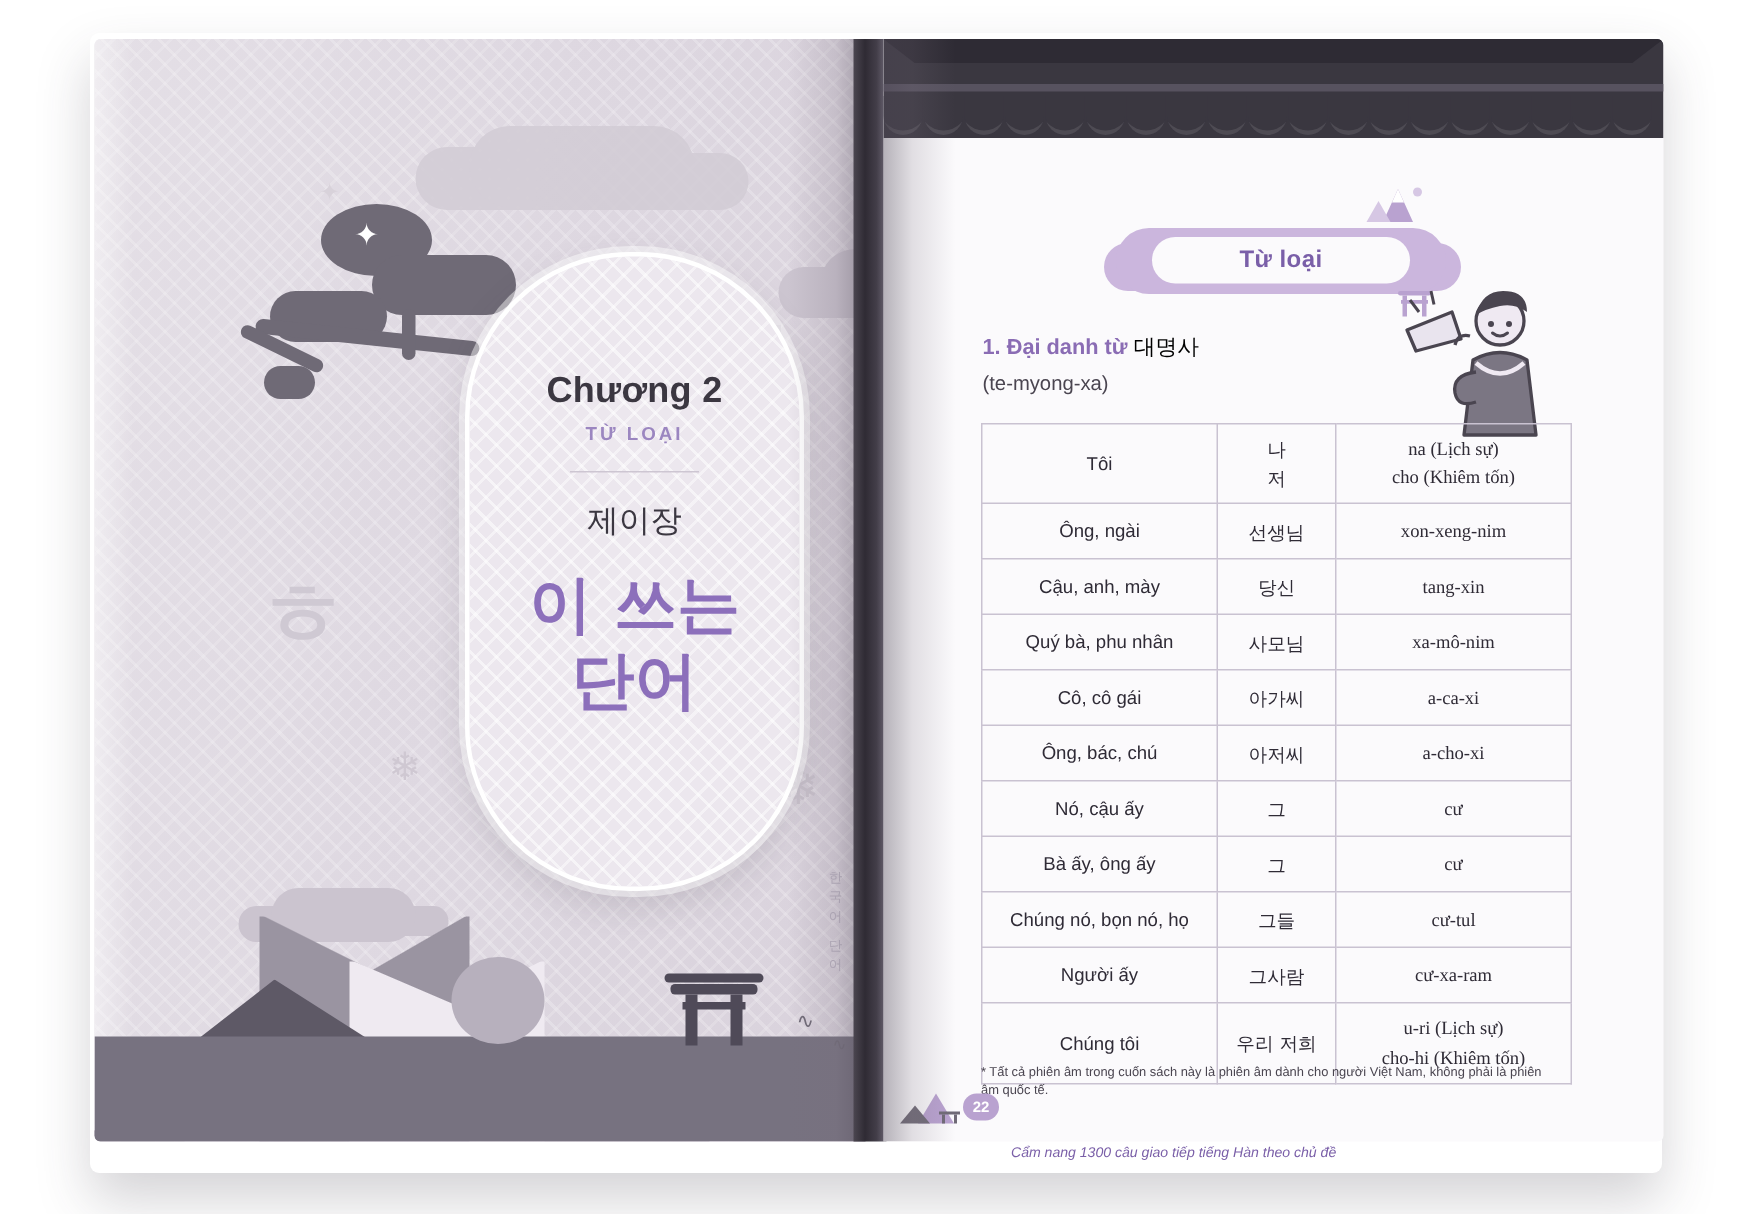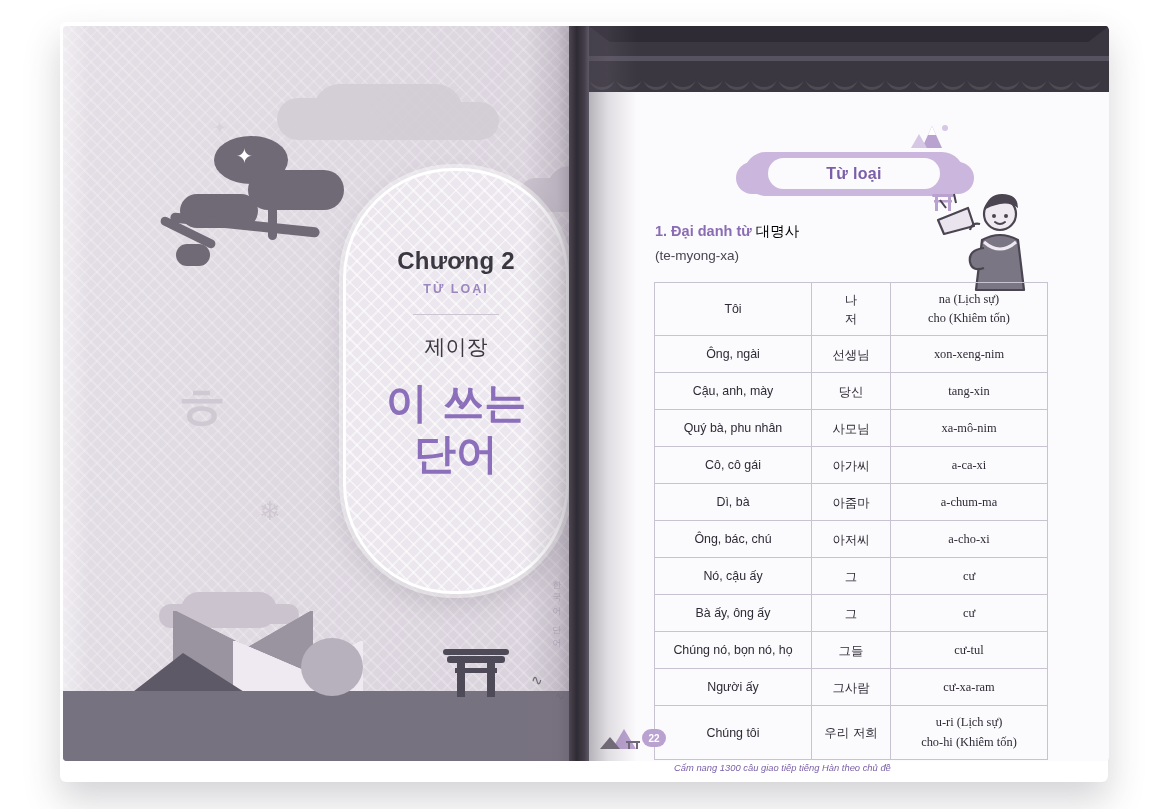--- a/index.html
+++ b/index.html
@@ -122,21 +122,21 @@
     background:#b7b0bd; border-radius:50%;
   }
   .gate{
     left:378px; top:618px; width:70px; height:54px;
   }
   .bird{ color:#6f6a76; font-size:14px; }
 
   
   .oval{
     position:absolute;
-    left:280px; top:142px;
+    left:247px; top:142px;
     width:220px; height:420px;
     border-radius:110px;
     background:#ece7ee;
     border:3px solid #ffffff;
     box-shadow: 0 0 0 4px rgba(255,255,255,0.45), 0 10px 24px rgba(70,64,78,0.18);
     display:flex; flex-direction:column; align-items:center;
     overflow:hidden;
   }
   .oval-texture{
     position:absolute; inset:0;
@@ -499,29 +499,20 @@
             <tr>
               <td class="vn-col">Cô, cô gái</td>
               <td class="kr-col">
                 <span class="stack-line">아가씨</span>
               </td>
               <td class="rom-col">
                 <span class="stack-line">a-ca-xi</span>
               </td>
             </tr>
             <tr>
-              <td class="vn-col">Dì, bà</td>
-              <td class="kr-col">
-                <span class="stack-line">아줌마</span>
-              </td>
-              <td class="rom-col">
-                <span class="stack-line">a-chum-ma</span>
-              </td>
-            </tr>
-            <tr>
               <td class="vn-col">Ông, bác, chú</td>
               <td class="kr-col">
                 <span class="stack-line">아저씨</span>
               </td>
               <td class="rom-col">
                 <span class="stack-line">a-cho-xi</span>
               </td>
             </tr>
             <tr>
               <td class="vn-col">Nó, cậu ấy</td>
@@ -566,20 +557,21 @@
               </td>
               <td class="rom-col">
                 <span class="stack-line">u-ri (Lịch sự)</span>
                 <span class="stack-line">cho-hi (Khiêm tốn)</span>
               </td>
             </tr>
           </tbody>
       </table>
     </div>
 
+    <div class="footnote">* Tất cả phiên âm trong cuốn sách này là phiên âm dành cho người Việt Nam, không phải là phiên âm quốc tế.</div>
   </div>
 
   <div class="footer">
     <div class="footer-mtn">
       <svg width="58" height="30" viewBox="0 0 58 30">
         <polygon points="12,28 24,8 36,28" fill="#b9a2d0"></polygon>
         <polygon points="0,28 10,16 20,28" fill="#6f6a76"></polygon>
         <rect x="26" y="20" width="14" height="2" fill="#6f6a76"></rect>
         <rect x="28" y="22" width="2" height="6" fill="#6f6a76"></rect>
         <rect x="36" y="22" width="2" height="6" fill="#6f6a76"></rect>

